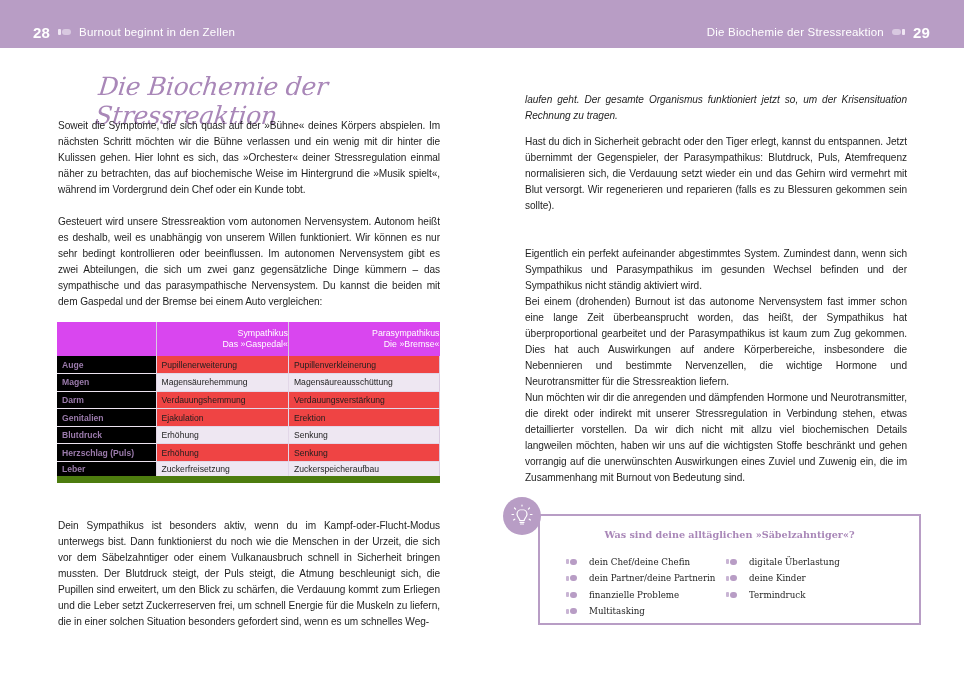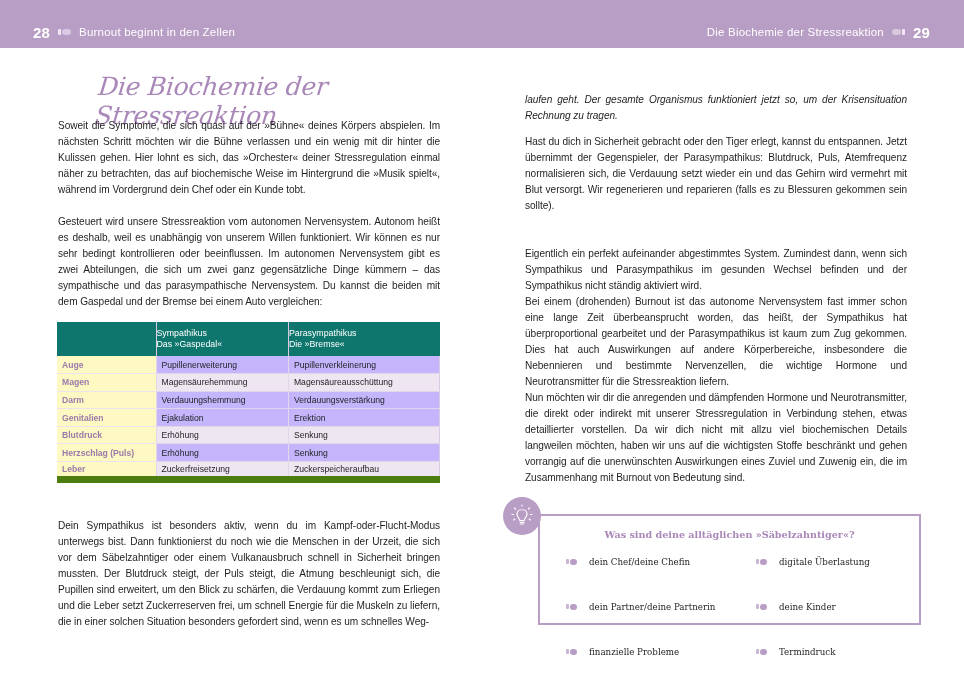--- a/index.html
+++ b/index.html
@@ -41,50 +41,50 @@
     color: #1e1e1e; letter-spacing: -0.05px;
   }
   .page-left .para { left: 58px; width: 382px; }
   .page-right .para { left: 43px; width: 382px; }
 
   table.cmp {
     position: absolute; left: 57px; top: 274px; width: 383px;
     border-collapse: collapse; font-size: 8.6px;
   }
   table.cmp th {
-    background: #0f766e; color: #ffffff; font-weight: normal; height: 34px;
-    text-align: left; line-height: 11px; border-right: 1px solid #d9cbe1;
+    background: #d946ef; color: #ffffff; font-weight: normal; height: 34px;
+    text-align: right; line-height: 11px; border-right: 1px solid #d9cbe1;
     font-size: 8.8px;
     margin-left: 28px;
   }
   table.cmp th:last-child { border-right: none; }
   table.cmp td {
     height: 17.6px; padding-left: 5px; border-bottom: 1px solid #e2d7e8;
     border-right: 1px solid #e2d7e8; color: #1e1e1e; white-space: nowrap;
   }
   table.cmp td.organ {
-    background: #fef9c3; color: #9a7aab; font-weight: bold; width: 99px;
+    background: #000000; color: #9a7aab; font-weight: bold; width: 99px;
     border-bottom: 1px solid #ece3f0;
   }
   table.cmp tr.alt td.val { background: #eee7f2; }
-  table.cmp tr td.val { background: #c4b5fd; }
+  table.cmp tr td.val { background: #ef4444; }
   table.cmp td:last-child { border-right: 1px solid #d9cbe1; }
   table.cmp tr:last-child td { border-bottom: 7px solid #4d7c0f; }
 
   .info-box {
     position: absolute; left: 43px; top: 466px; width: 383px; height: 111px;
     border: 2px solid #b89dc5; border-top-color: #b89dc5; margin-left: 13px;
   }
   .info-box-title {
     position: absolute; left: 0; top: 13px; width: 100%; text-align: center;
     font-family: "DejaVu Serif", serif; font-weight: bold; font-size: 9.6px;
     color: #a987b8;
   }
   .bullets { position: absolute; top: 38px; left: 26px; right: 10px; display: grid;
-    grid-template-columns: 160px 200px; row-gap: 1.5px; column-gap: 0; gap: 30px; }
+    grid-template-columns: 160px 200px; row-gap: 1.5px; column-gap: 0; }
   .bullet { display: flex; align-items: center; height: 15px;
     font-family: "DejaVu Serif", serif; font-size: 8.7px; color: #1e1e1e; }
   .bullet .b-pill { display: inline-flex; align-items: center; margin-right: 12px; }
   .bullet .b-pill .dot { width: 3px; height: 5px; background: #c9b5d4; border-radius: 1px; }
   .bullet .b-pill .bar { width: 7px; height: 6px; background: #b89dc5; border-radius: 3px; margin-left: 1px; }
 
   .bulb-circle {
     position: absolute; left: 21px; top: 449px; width: 38px; height: 38px;
     border-radius: 50%; background: #b89dc5;
     display: flex; align-items: center; justify-content: center;
@@ -218,20 +218,27 @@
             <span class="bar"></span>
           </span>
           <span>finanzielle Probleme</span>
         </div>
       <div class="bullet">
           <span class="b-pill">
             <span class="dot"></span>
             <span class="bar"></span>
           </span>
           <span>Termindruck</span>
+        </div>
+      <div class="bullet">
+          <span class="b-pill">
+            <span class="dot"></span>
+            <span class="bar"></span>
+          </span>
+          <span>Multitasking</span>
         </div>
     </div>
   </div>
 
   <div class="bulb-circle">
     <svg width="26" height="26" viewBox="0 0 26 26" fill="none" stroke="#ffffff" stroke-width="1.2" stroke-linecap="round">
       <path d="M13 6.5c-3 0-5 2.2-5 4.8 0 1.8 1 3 1.9 4 .6.7.9 1.4.9 2.2h4.4c0-.8.3-1.5.9-2.2.9-1 1.9-2.2 1.9-4 0-2.6-2-4.8-5-4.8z"></path>
       <line x1="11" y1="19.3" x2="15" y2="19.3"></line>
       <line x1="11.5" y1="21" x2="14.5" y2="21"></line>
       <line x1="13" y1="2" x2="13" y2="3.6" stroke-dasharray="1 1"></line>

